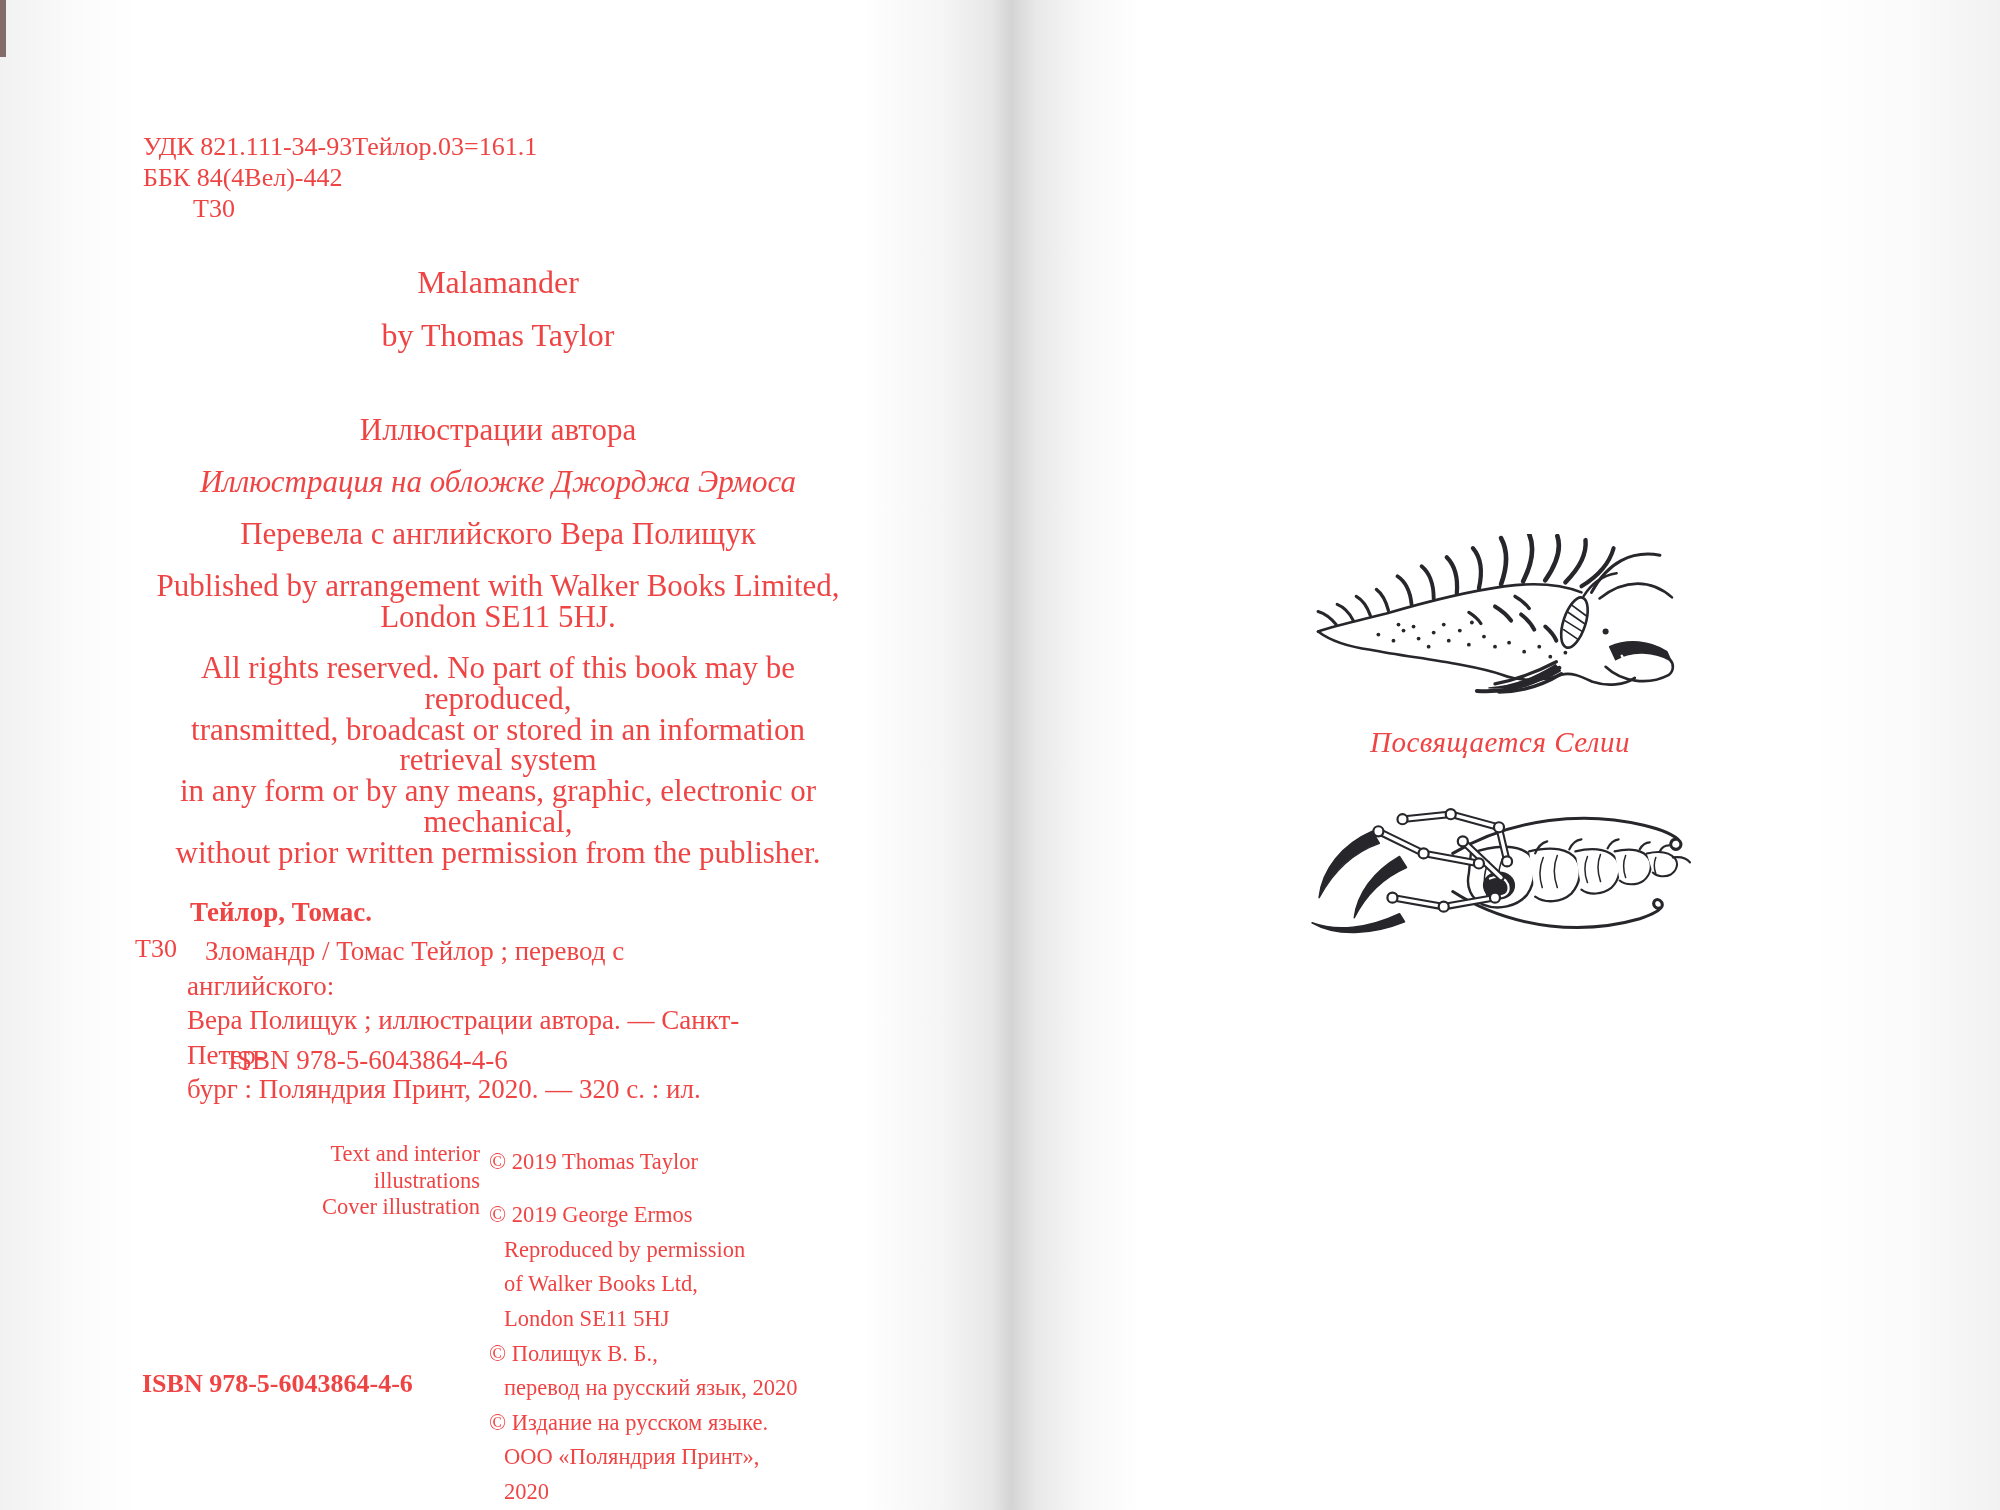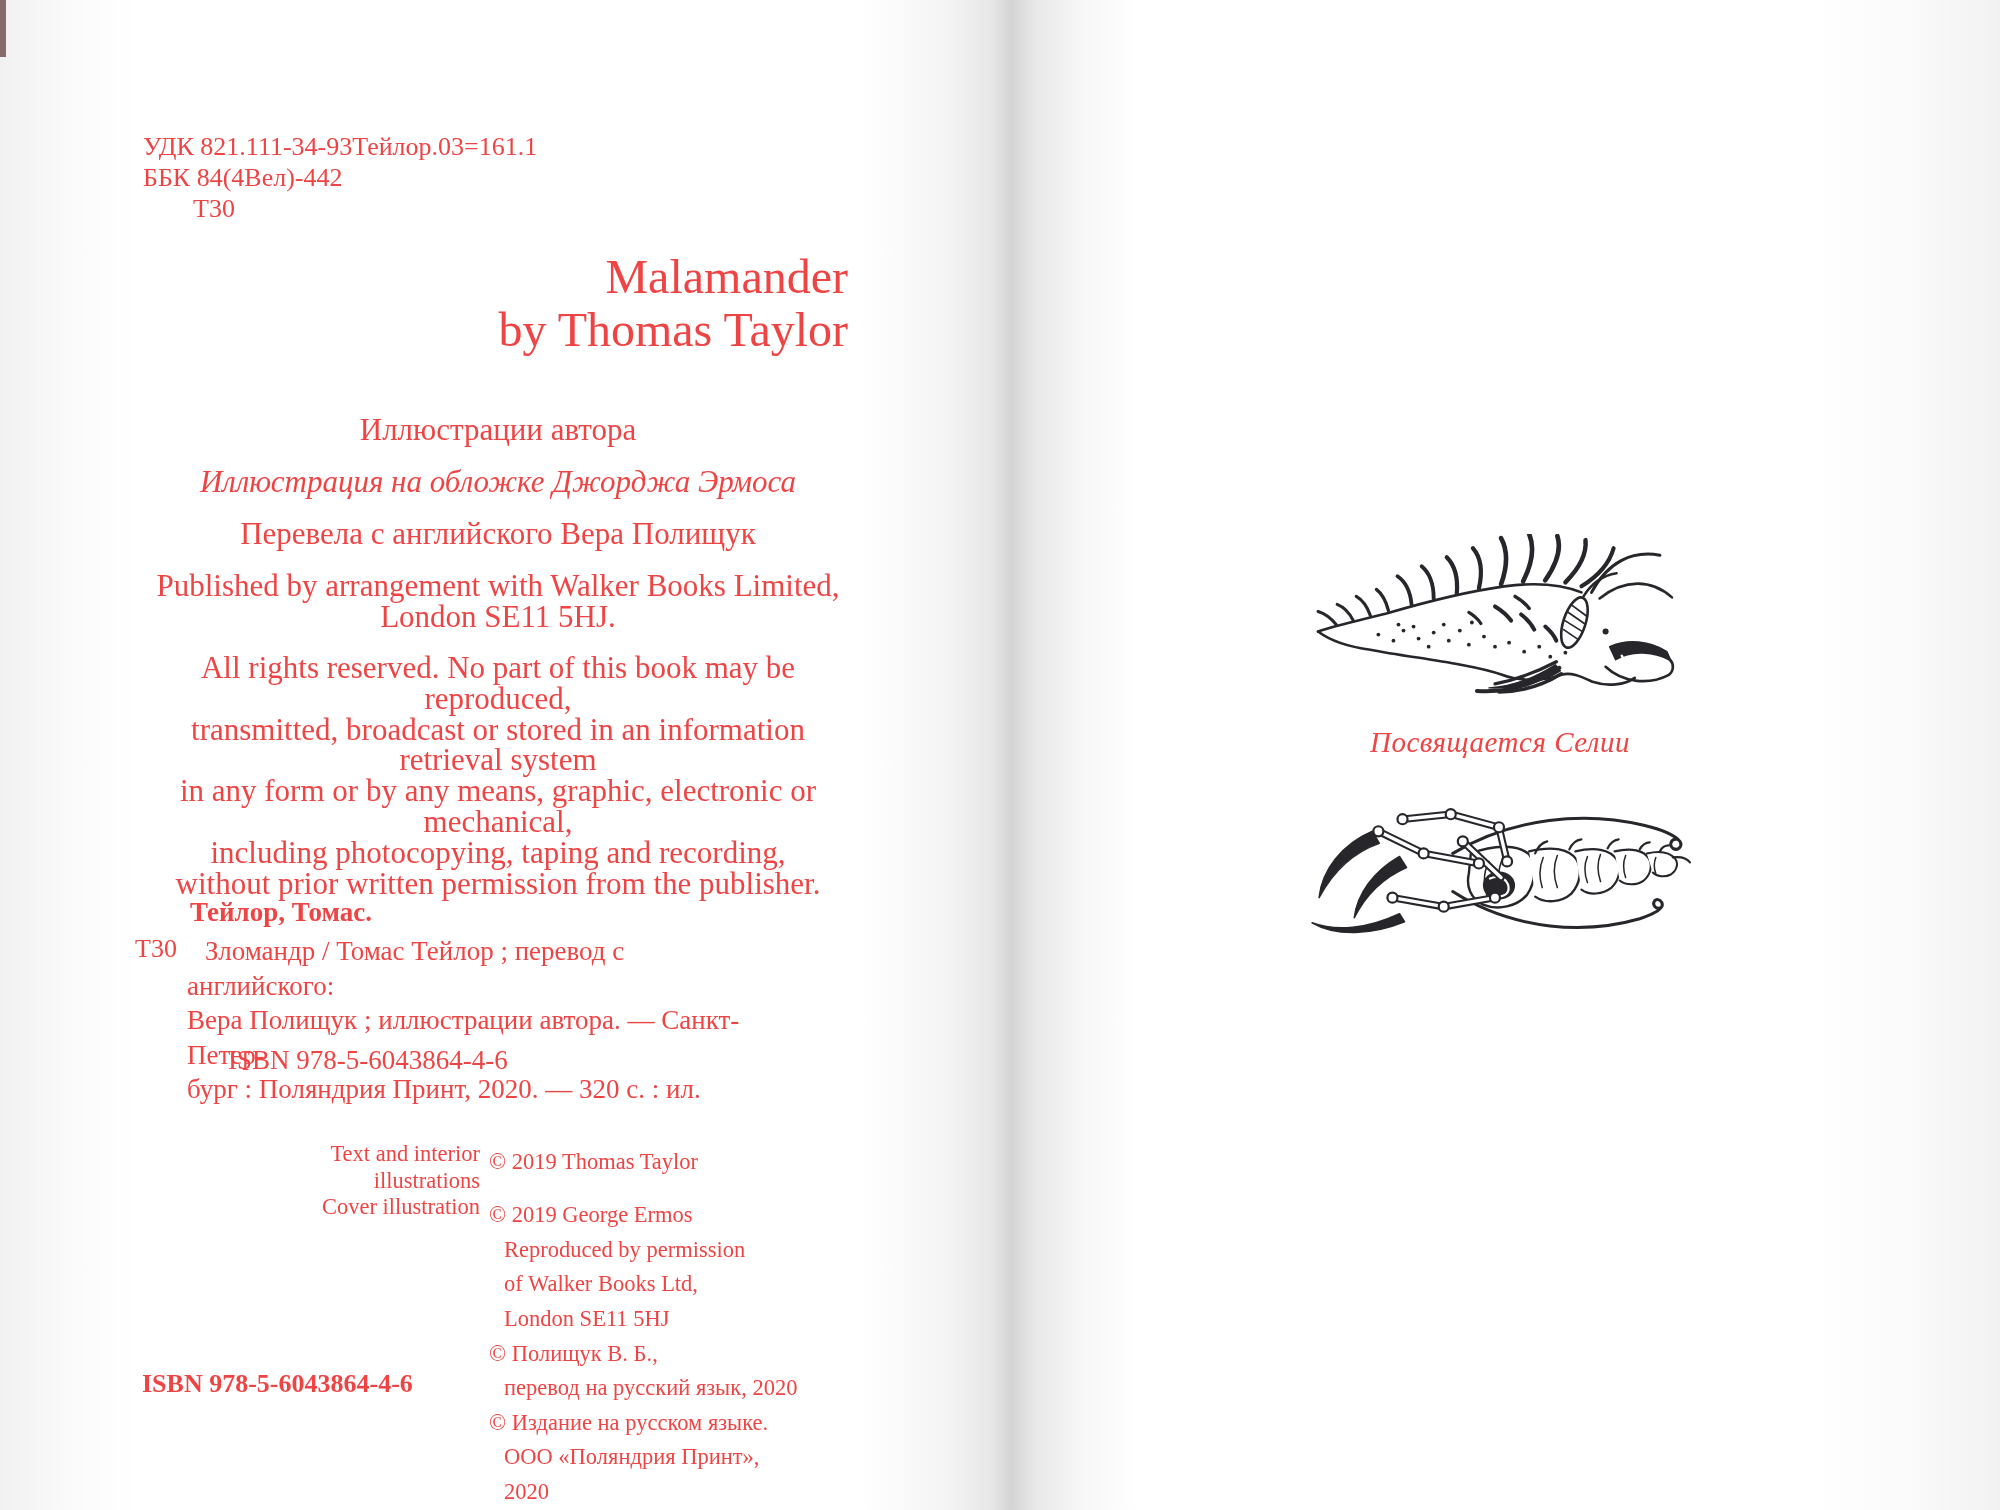--- a/index.html
+++ b/index.html
@@ -23,21 +23,21 @@
       rgba(105,105,105,0.16) 47%,
       rgba(95,95,95,0.27) 54%,
       rgba(105,105,105,0.15) 63%,
       rgba(110,110,110,0.05) 80%,
       rgba(110,110,110,0) 100%);}
   .spine-mark{left:0;top:0;width:6px;height:57px;background:#6e5450;opacity:.85;}
   .udc-block{left:143px;top:131px;font-size:26px;line-height:31px;white-space:nowrap;}
   .udc-code{margin-left:50px;}
 
   .centercol{left:148px;width:700px;text-align:center;}
-  .title-block{top:250px;font-size:48px;line-height:53px;text-align:right;}
+  .title-block{top:256px;font-size:32px;line-height:53px;}
   .credit-1{top:414px;}
   .credit-2{top:466px;font-style:italic;}
   .credit-3{top:518px;}
   .credit,.published-block,.rights-block{font-size:31px;line-height:31px;}
   .published-block{top:570px;}
   .rights-block{top:653px;line-height:30.8px;}
 
   .catalog-author{left:190px;top:897px;font-size:27px;font-weight:bold;}
   .catalog-code{left:135px;top:934px;font-size:26px;}
   .catalog-entry{left:187px;top:934px;width:560px;font-size:27px;line-height:34.5px;text-indent:18px;}
@@ -80,21 +80,20 @@
 
   <div class="abs centercol published-block">
     <div>Published by arrangement with Walker Books Limited,</div>
     <div>London SE11 5HJ.</div>
   </div>
 
   <div class="abs centercol rights-block">
     <div>All rights reserved. No part of this book may be reproduced,</div>
     <div>transmitted, broadcast or stored in an information retrieval system</div>
     <div>in any form or by any means, graphic, electronic or mechanical,</div>
-    <div>including photocopying, taping and recording,</div>
     <div>without prior written permission from the publisher.</div>
   </div>
 
   <div class="abs catalog-author">Тейлор, Томас.</div>
   <div class="abs catalog-code">Т30</div>
   <div class="abs catalog-entry">
     <span>Зломандр / Томас Тейлор ; перевод с английского:</span><br>
     <span>Вера Полищук ; иллюстрации автора. — Санкт-Петер-</span><br>
     <span>бург : Поляндрия Принт, 2020. — 320 с. : ил.</span>
   </div>

